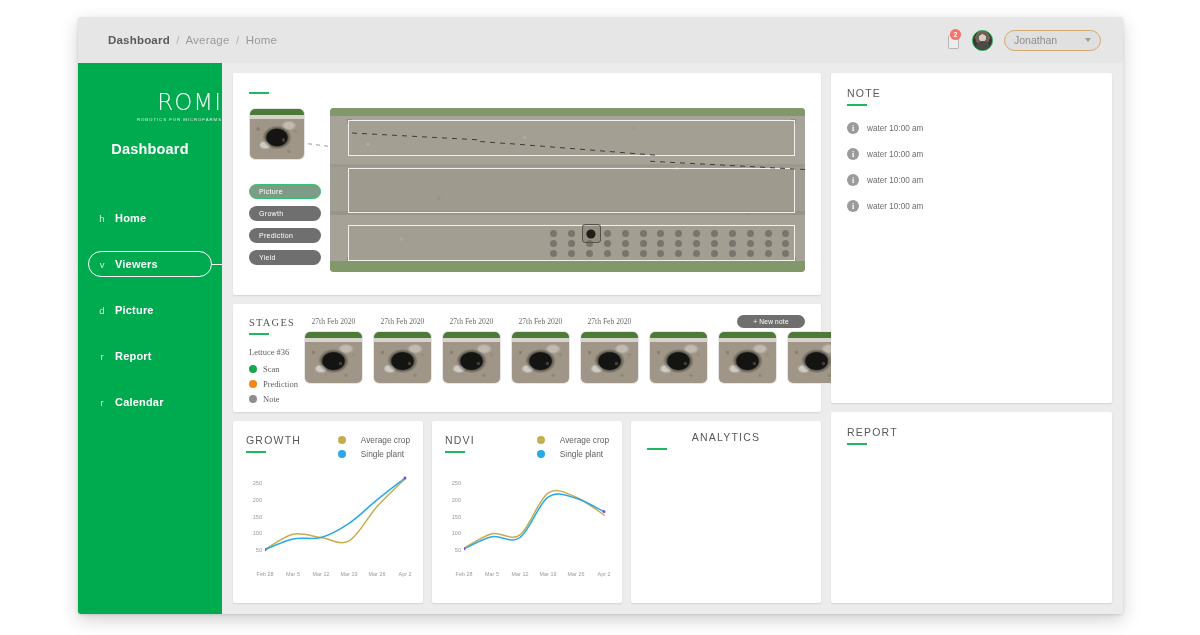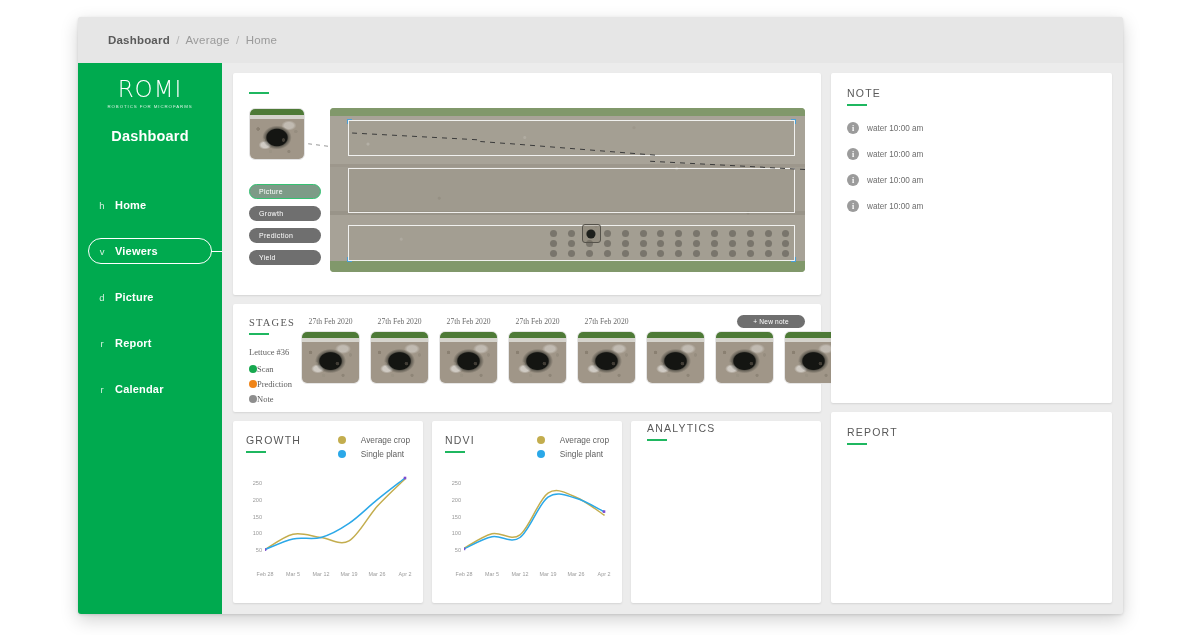--- a/index.html
+++ b/index.html
@@ -83,21 +83,21 @@
     margin-left: 16px;
   }
 
   
   .sidebar {
     position: absolute; left: 0; top: 46px;
     width: 144px; height: 551px;
     background: #00aa4f;
     color: #fff;
   }
-  .logo-wrap { margin-top: 13px; text-align: center; }
+  .logo-wrap { margin-top: 26px; text-align: right; }
   .logo-mark {
     font-size: 23px; letter-spacing: 1px; font-weight: 300;
     font-family: "DejaVu Sans", sans-serif;
   }
   .logo-tag {
     margin-top: 2px;
     font-size: 4.4px; letter-spacing: .9px; color: #d8f2e2;
   }
   .sidebar-title {
     margin-top: 19px; text-align: center;
@@ -255,21 +255,21 @@
   .ct2 { right: 9px; top: 11px; border-left:none; border-bottom:none; }
   .ct3 { left: 17px; top: 149px; border-right:none; border-top:none; }
   .ct4 { right: 9px; top: 149px; border-left:none; border-top:none; }
 
   
   .card-stages { height: 108px; padding: 13px 16px; }
   .stages-row { display: flex; font-family: Liberation Serif, serif; }
   .stages-left { width: 75px; }
   .stages-sub { margin-top: 12px; font-size: 8.5px; color: #5f5f5f; }
   .legend-list { margin-top: 7px; display: flex; flex-direction: column; gap: 5px; }
-  .legend-row { display: flex; align-items: center; }
+  .legend-row { display: flex; align-items: center; gap: 6px; }
   .legend-dot { width: 8px; height: 8px; border-radius: 50%; }
   .legend-text { font-size: 8.5px; color: #5f5f5f; }
   .stages-strip { display: flex; gap: 10px; margin-left: 6px; }
   .stage-item { width: 59px; }
   .stage-date {
     font-size: 7.6px; color: #6b6b6b; text-align: center;
     height: 11px; white-space: nowrap;
   }
   .stage-thumb {
     margin-top: 3px; width: 59px; height: 53px;
@@ -279,21 +279,21 @@
     position: absolute; right: 16px; top: 11px;
     width: 68px; height: 13px; border-radius: 7px;
     background: #6f6f6f; color: #fff;
     font-size: 6.6px; display: flex; align-items: center; justify-content: center;
     letter-spacing: .2px;
   }
 
   
   .charts-row { display: flex; gap: 9px; height: 100%; }
   .card-chart { width: 190px; padding: 13px 13px 8px 13px; }
-  .card-analytics { flex: 1; padding: 1px 16px; }
+  .card-analytics { flex: 1; padding: 10px 16px; text-align: center; }
   .chart-head { display: flex; justify-content: space-between; align-items: flex-start; }
   .chart-legend { display: flex; flex-direction: column; gap: 4px; margin-top: 1px; }
   .cl-row { display: flex; align-items: center; gap: 15px; }
   .cl-dot { width: 8px; height: 8px; border-radius: 50%; }
   .cl-text { font-size: 8.3px; color: #5f5f5f; }
   .chart-plot { margin-top: 14px; position: relative; height: 104px; }
   .y-tick {
     position: absolute; left: 0; width: 16px; text-align: right;
     font-size: 5.6px; color: #9b9b9b;
   }
@@ -324,20 +324,31 @@
 
   <div class="topbar">
     <div class="breadcrumb">
       <span class="crumb-active">Dashboard</span>
       <span class="sep">/</span>
       <span>Average</span>
       <span class="sep">/</span>
       <span>Home</span>
     </div>
 
+    <div class="topbar-right">
+      <div class="notif">
+        <div class="notif-doc"></div>
+        <div class="notif-badge">2</div>
+      </div>
+      <div class="avatar"></div>
+      <div class="user-pill">
+        <span>Jonathan</span>
+        <span class="caret"></span>
+      </div>
+    </div>
   </div>
 
   <div class="sidebar">
     <div class="logo-wrap">
       <div class="logo-mark">ROMI</div>
       <div class="logo-tag">ROBOTICS FOR MICROFARMS</div>
     </div>
     <div class="sidebar-title">Dashboard</div>
 
     <div class="nav">

